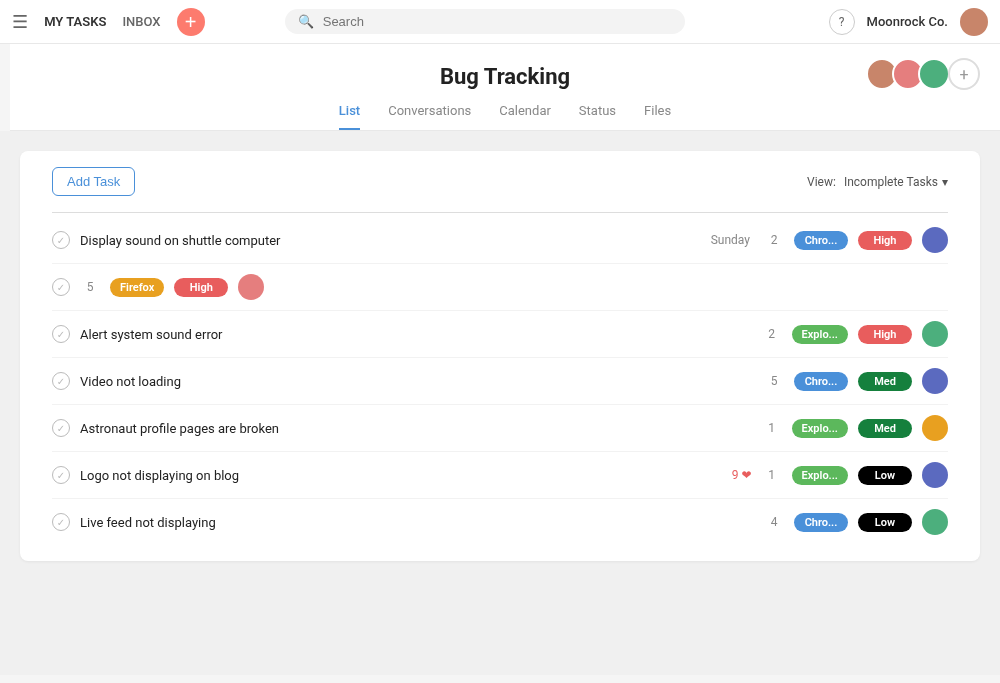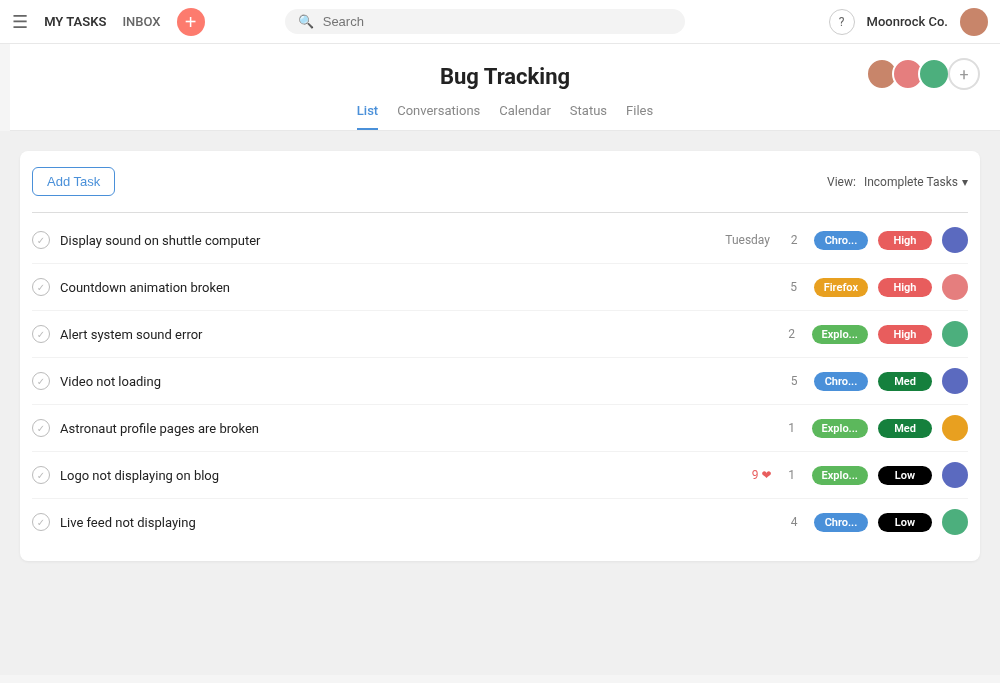--- a/index.html
+++ b/index.html
@@ -38,21 +38,21 @@
       display: flex; align-items: center; justify-content: center;
       font-size: 11px; font-weight: 600; color: #fff;
     }
 
     
     .project-header {
       background: #fff; padding: 20px 0 0; text-align: center;
       border-bottom: 1px solid #e8e8e8; position: relative; margin-left: 10px;
     }
     .project-title { font-size: 22px; font-weight: 700; color: #222; margin-bottom: 14px; }
-    .project-tabs { display: flex; justify-content: center; gap: 19px; padding-bottom: 0; }
+    .project-tabs { display: flex; justify-content: center; gap: 28px; padding-bottom: 0; }
     .project-tab {
       font-size: 13px; color: #888; padding-bottom: 10px; cursor: pointer;
       border-bottom: 2px solid transparent;
     }
     .project-tab.active { color: #4a90d9; border-bottom: 2px solid #4a90d9; font-weight: 500; }
 
     .team-avatars {
       position: absolute; right: 20px; top: 14px;
       display: flex; align-items: center; gap: -4px;
     }
@@ -66,21 +66,21 @@
     .add-member-btn {
       width: 32px; height: 32px; border-radius: 50%; border: 2px solid #ddd;
       background: #fff; display: flex; align-items: center; justify-content: center;
       font-size: 16px; color: #999; cursor: pointer; margin-left: -2px;
     }
 
     
     .main-content { background: #f0f0f0; padding: 20px; height: calc(683px - 44px - 95px); overflow-y: auto; }
 
     .task-container {
-      background: #fff; border-radius: 8px; padding: 16px 12px;
+      background: #fff; border-radius: 8px; padding: 16px 32px;
       box-shadow: 0 1px 3px rgba(0,0,0,0.06);
     }
 
     .task-toolbar {
       display: flex; justify-content: space-between; align-items: center;
       margin-bottom: 16px;
     }
     .add-task-btn {
       border: 1.5px solid #4a90d9; color: #4a90d9; background: #fff;
       border-radius: 6px; padding: 6px 14px; font-size: 13px;
@@ -180,30 +180,29 @@
         <span style="color:#555;margin-left:4px;">Incomplete Tasks</span>
         <span>▾</span>
       </div>
     </div>
     <hr class="task-divider">
 
     <div class="task-list" id="task-list">
         <div class="task-row">
     <div class="task-check">✓</div>
     <div class="task-name">Display sound on shuttle computer</div>
-    <span class="task-day">Tuesday</span>
+    <span class="task-day">Sunday</span>
 
     <span class="task-count">2</span>
     <span class="tag tag-chrome">Chro...</span>
     <span class="tag tag-high">High</span>
     <div class="task-avatar" style="background:#5b6abf"></div>
   </div>
         <div class="task-row">
     <div class="task-check">✓</div>
-    <div class="task-name">Countdown animation broken</div>
 
     <span class="task-count">5</span>
     <span class="tag tag-firefox">Firefox</span>
     <span class="tag tag-high">High</span>
     <div class="task-avatar" style="background:#e57e7e"></div>
   </div>
         <div class="task-row">
     <div class="task-check">✓</div>
     <div class="task-name">Alert system sound error</div>
 

